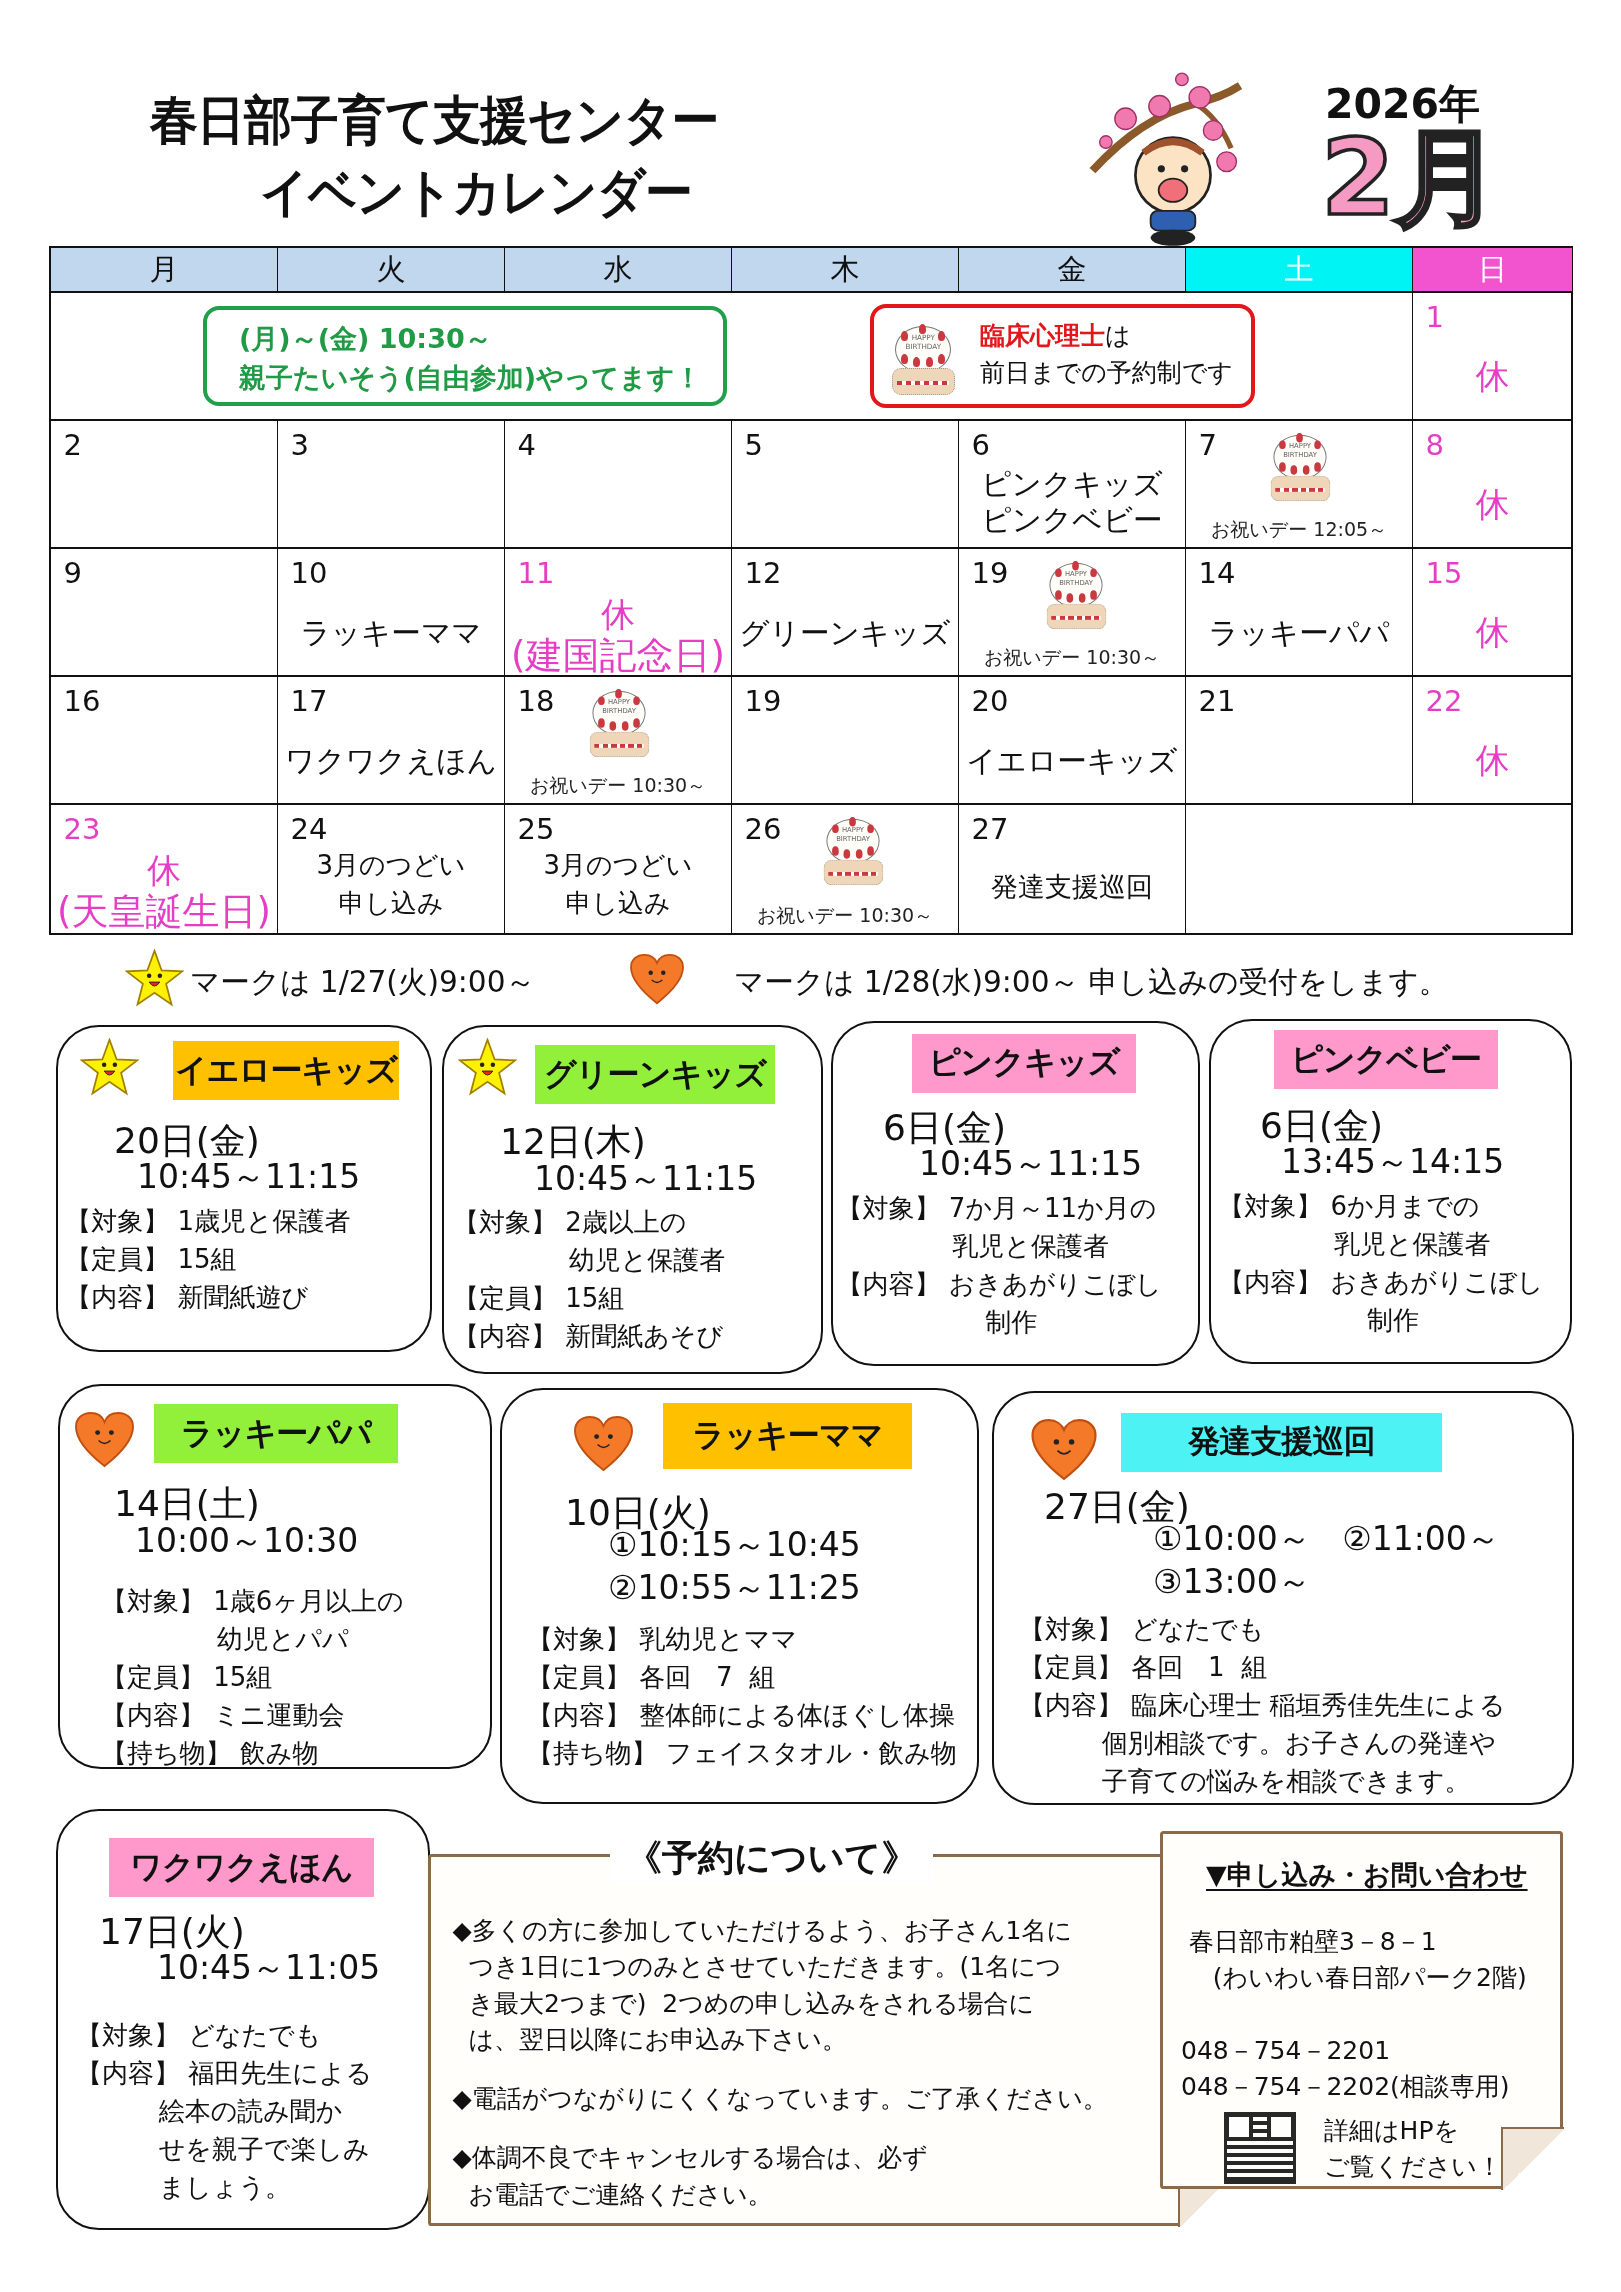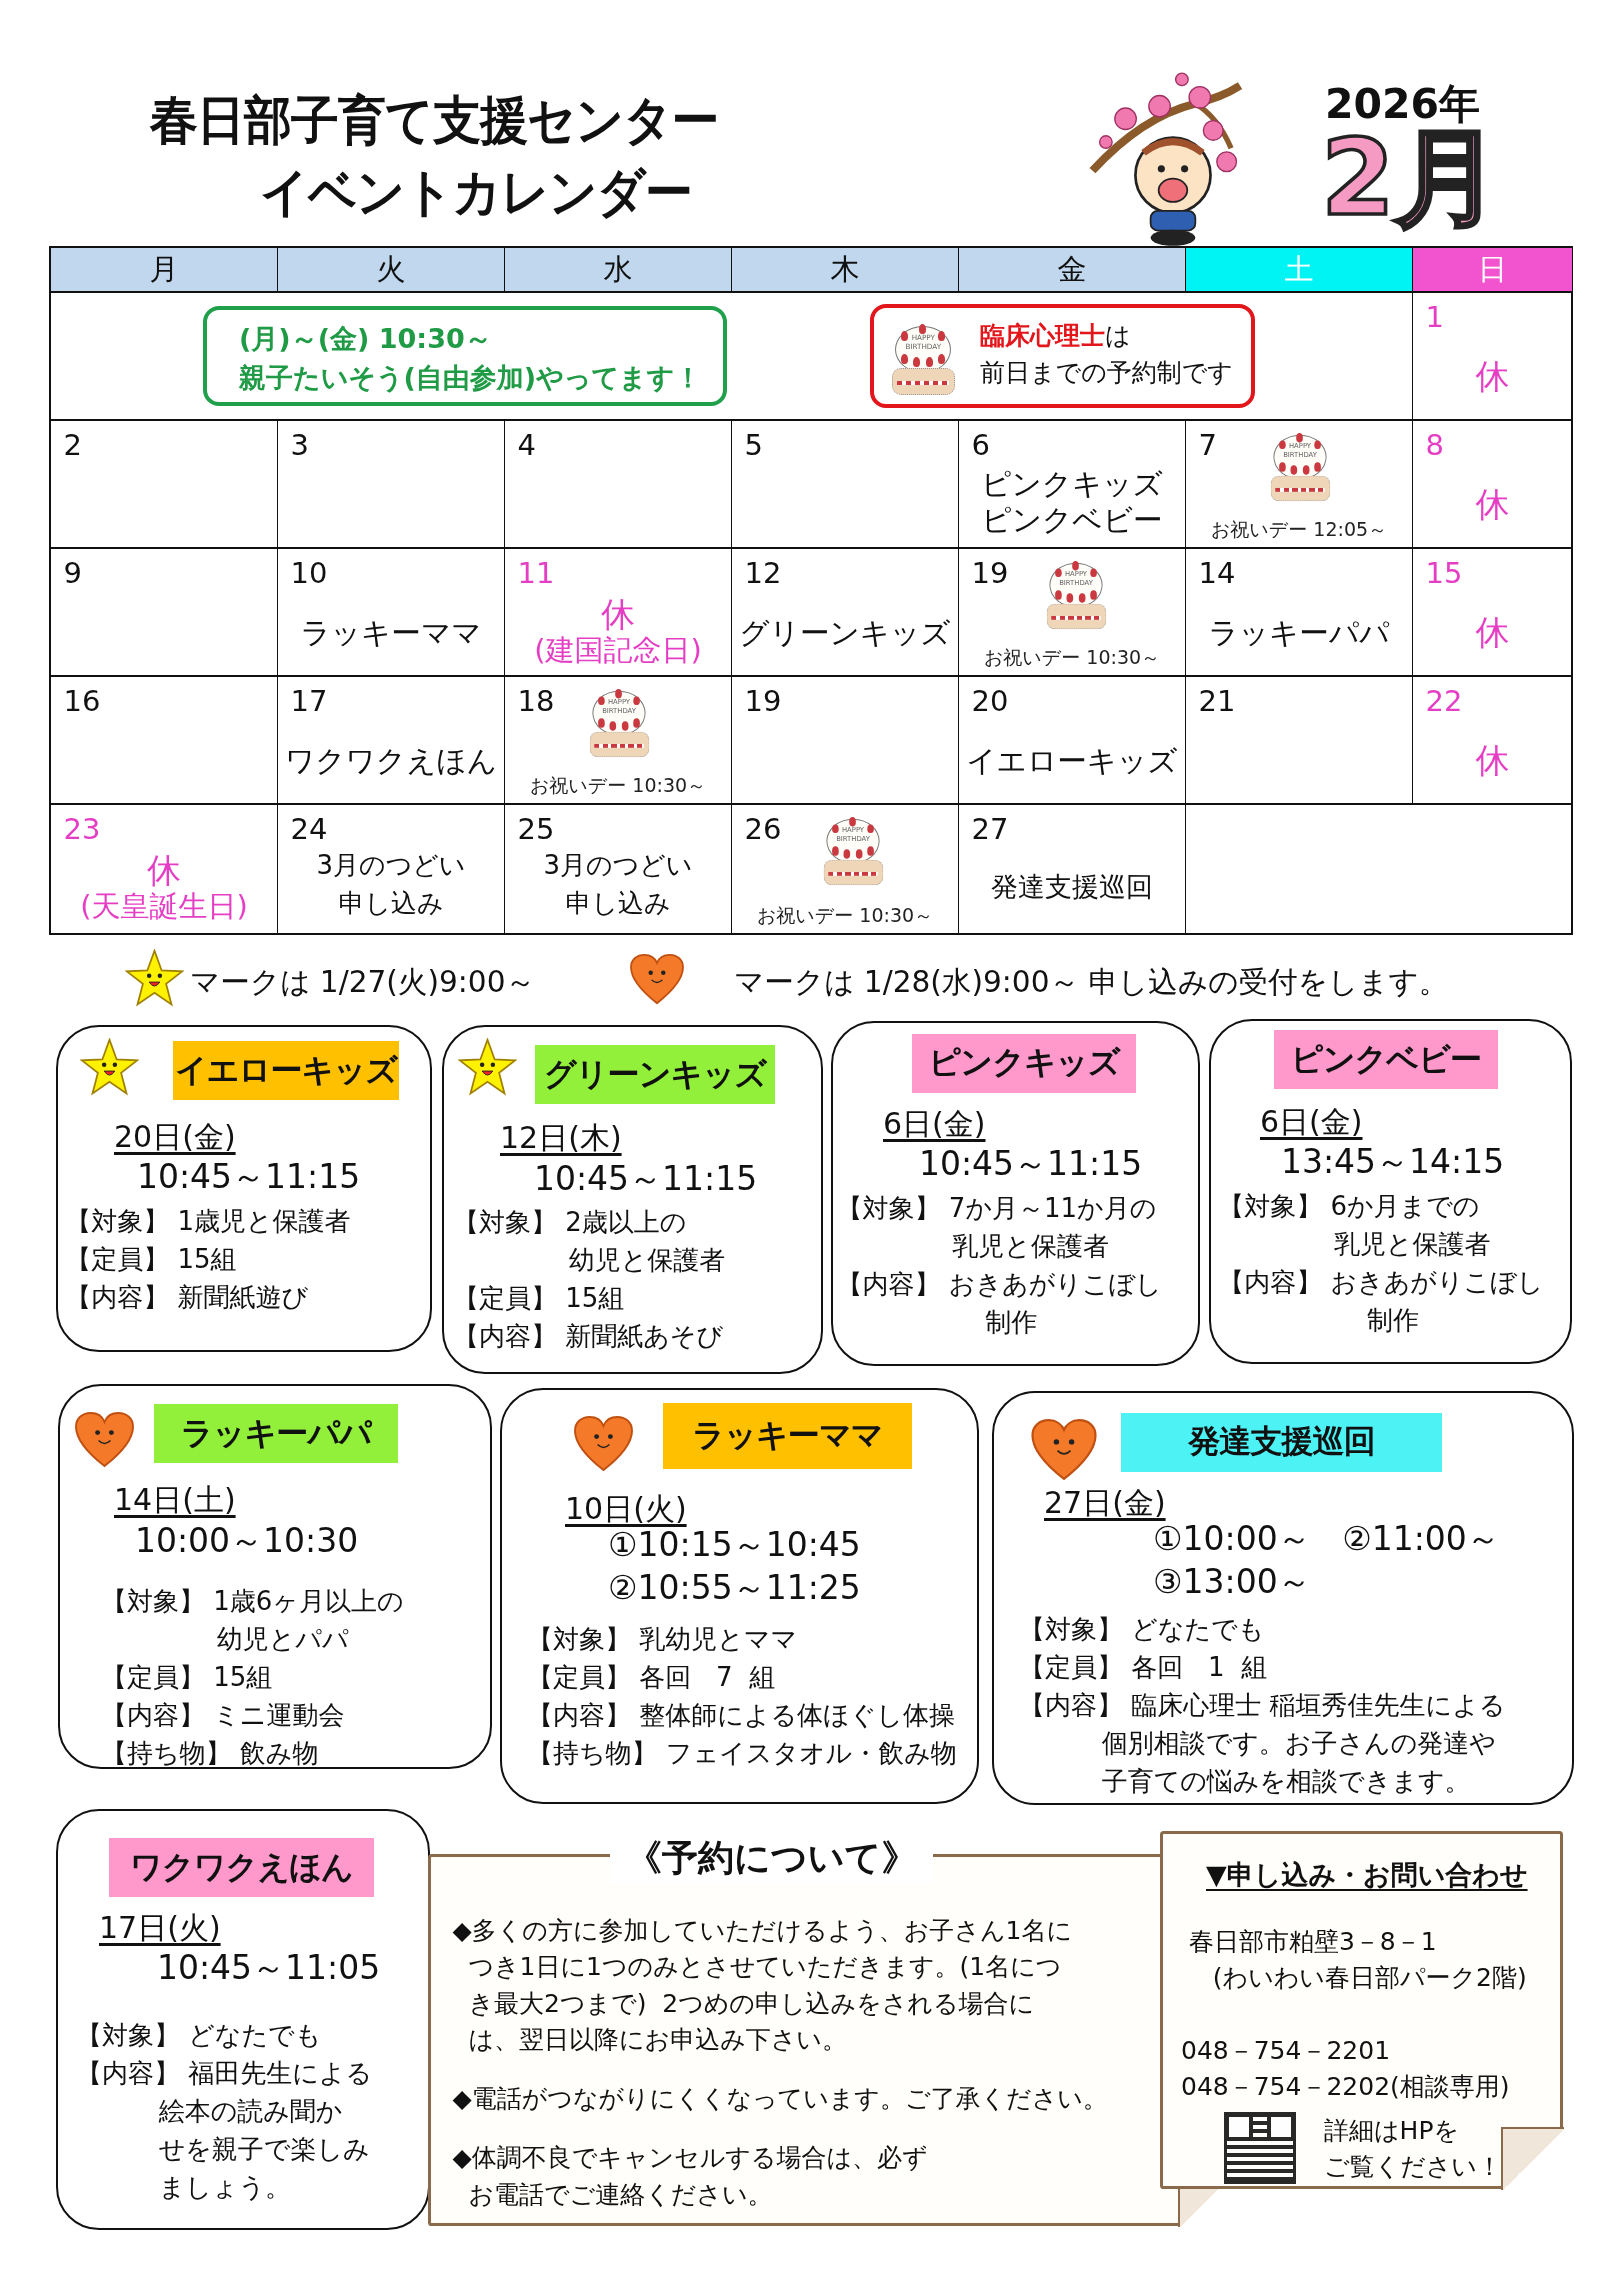--- a/index.html
+++ b/index.html
@@ -24,21 +24,21 @@
   .cal-head .sun { background: #f253cf; color: #fff; }
 
   .cal-row { display: grid; grid-template-columns: 227px 227px 227px 227px 227px 227px 159px; height: 128px; border-bottom: 2.7px solid #111; position: relative; }
   .cal-row:last-child { border-bottom: none; }
   .cell { position: relative; border-right: 1.8px solid #111; }
   .cell:last-child { border-right: none; }
   .daynum { position: absolute; left: 12.5px; top: 7.2px; font-size: 29px; color: #111; }
   .daynum.red { color: #e53ec5; }
   .event { position: absolute; left: 0; right: 0; text-align: center; font-size: 29.6px; color: #111; }
   .holiday { position: absolute; left: 0; right: 0; text-align: center; font-size: 34px; color: #e53ec5; }
-  .holiday-name { position: absolute; left: 0; right: 0; text-align: center; font-size: 29px; color: #e53ec5; }
+  .holiday-name { position: absolute; left: 0; right: 0; text-align: center; font-size: 37px; color: #e53ec5; }
   .oiwai-note { position: absolute; bottom: 3.6px; left: 0; right: 0; text-align: center; font-size: 19px; color: #222; }
 
   .first-row-span { grid-column: 1 / span 6; position: relative; border-right: 1.8px solid #111; }
   .notice-green { position: absolute; left: 152px; top: 12.5px; width: 524px; height: 100px; border: 4.5px solid #20a04a; border-radius: 16px;
                   color: #1f9a45; font-weight: 700; font-size: 27px; padding: 9px 0 0 32px; line-height: 1.45; }
   .notice-red { position: absolute; left: 819px; top: 10.7px; width: 385px; height: 104px; border: 4.5px solid #e3161b; border-radius: 16px;
                 padding: 9px 0 0 106px; font-size: 25px; line-height: 1.5; }
   .notice-red .hl { color: #e3161b; font-weight: 900; }
   .notice-red .cake { position: absolute; left: 14.3px; top: 10.7px; }
 
@@ -57,21 +57,21 @@
   .reg-line .t1 { position: absolute; left: 190px; top: 12.5px; }
   .reg-line .t2 { position: absolute; left: 691px; top: 12.5px; margin-left: 43px; }
 
   
   .star-ic { width: 59px; height: 59px; }
   .heart-ic { width: 56px; height: 52px; }
 
   
   .ebox { position: absolute; border: 2.7px solid #111; border-radius: 43px; background: #fff; }
   .ebox .tag { position: absolute; height: 59px; display: flex; align-items: center; justify-content: center; font-size: 32px; font-weight: 900; color: #111; letter-spacing: -0.9px; }
-  .ebox .date { position: absolute; font-size: 30px; text-decoration: underline; text-underline-offset: 4.5px; }
+  .ebox .date { position: absolute; font-size: 36px; text-underline-offset: 4.5px; }
   .ebox .time { position: absolute; font-size: 33px; white-space: pre; line-height: 1.3; }
   .ebox .details { position: absolute; font-size: 26px; line-height: 1.46; white-space: pre; }
   .ebox .icon { position: absolute; }
 
   
   .paper { position: absolute; border: 3.6px solid #8a6a4a; background: #fffefb; border-radius: 3.6px; }
   .paper .fold { position: absolute; right: -3.6px; bottom: -3.6px; width: 63px; height: 63px; background: linear-gradient(135deg, #f1e6da 50%, #fff 50%); border-left: 2.7px solid #8a6a4a; border-top: 2.7px solid #8a6a4a; }
   .yoyaku-title { position: absolute; left: 179px; top: -23px; background: #fff; padding: 0 16px; font-size: 36px; font-weight: 900; }
   .yoyaku-body { position: absolute; left: 21.5px; top: 56px; right: 36px; font-size: 25px; line-height: 1.45; }
   .yoyaku-body p { margin-bottom: 23px; white-space: pre; }

